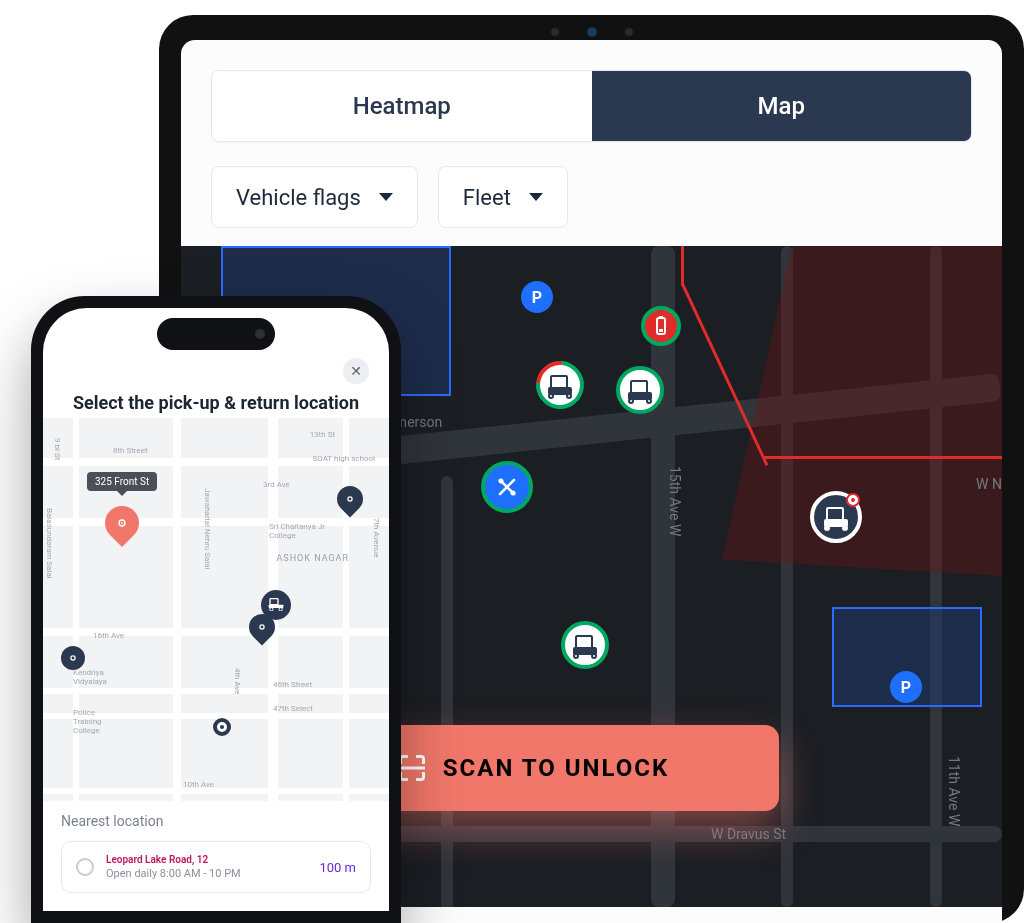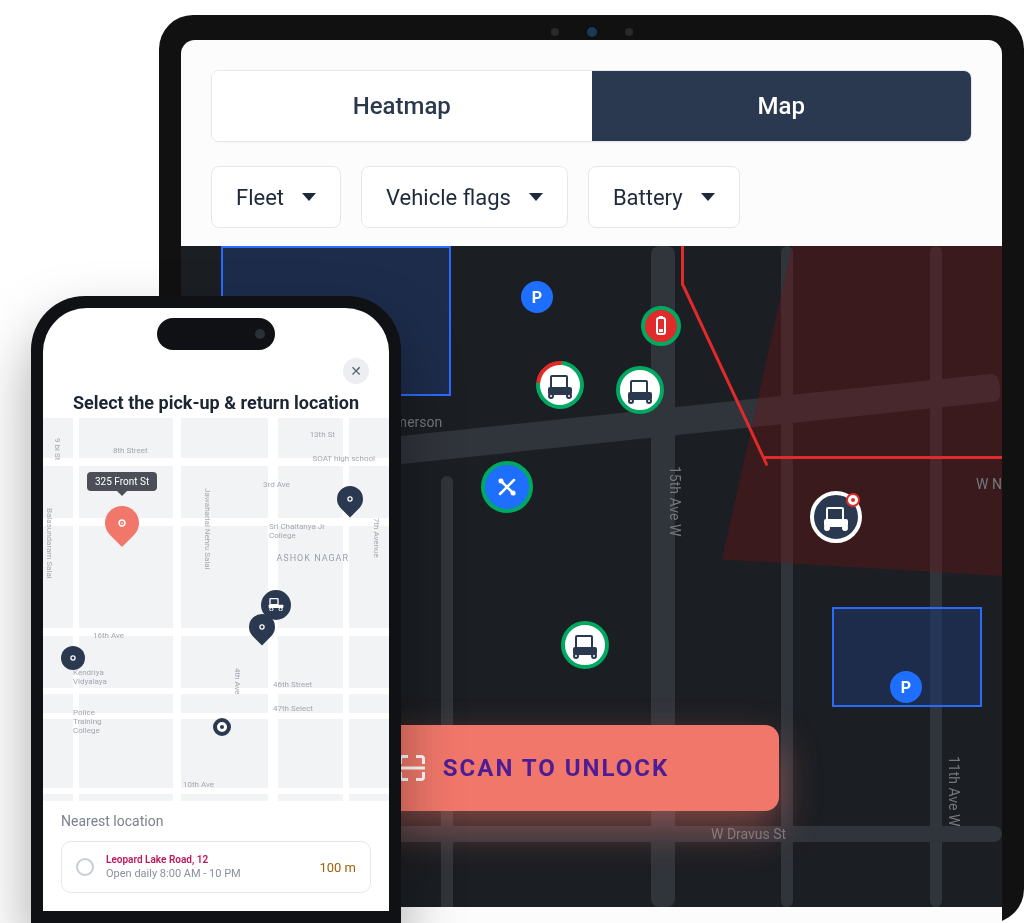--- a/index.html
+++ b/index.html
@@ -209,21 +209,21 @@
   .vehicle .cart { color:#2b3950; }
   .flagged .cart { color:#fff; }
 
   .scan-btn {
     position: absolute;
     left: 289px;
     top: 725px;
     width: 490px;
     height: 86px;
     background: #f1776a;
-    color: #4c1d95;
+    color: #000000;
     border-radius: 14px;
     display: flex;
     align-items: center;
     justify-content: center;
     gap: 18px;
     font-size: 24px;
     font-weight: 700;
     letter-spacing: 2px;
     box-shadow: 0 18px 40px rgba(241,119,106,.45);
     cursor: pointer;
@@ -314,21 +314,21 @@
   .loc-card{
     border:1px solid #e5e8ee; border-radius:10px; padding:12px 14px;
     display:flex; align-items:center; gap:12px; cursor:pointer;
   }
   .radio{
     width:18px; height:18px; border:2px solid #c6ccd6; border-radius:50%;
     flex-shrink:0;
   }
   .loc-name{ font-size:10px; font-weight:600; color:#be185d;}
   .loc-sub{ font-size:11px; color:#8a909c; margin-top:2px;}
-  .loc-dist{ margin-left:auto; font-size:13px; color:#a16207;}
+  .loc-dist{ margin-left:auto; font-size:13px; color:#6d28d9;}
 </style>
 </head>
 <body>
 
 <div class="tablet">
   <div class="tablet-camera-strip">
     <span class="dot"></span>
       <span class="lens"></span>
       <span class="dot"></span>
   </div>
@@ -336,29 +336,25 @@
 
     <div class="tablet-toggle-row">
       <div class="seg-toggle">
         <div class="seg-btn">Heatmap</div>
         <div class="seg-btn active">Map</div>
       </div>
     </div>
 
     <div class="tablet-filter-row">
       <div class="filter-chip">
-        <span>Fleet</span>
-        <span class="chevdown"></span>
-      </div>
-      <div class="filter-chip">
         <span>Vehicle flags</span>
         <span class="chevdown"></span>
       </div>
       <div class="filter-chip">
-        <span>Battery</span>
+        <span>Fleet</span>
         <span class="chevdown"></span>
       </div>
     </div>
 
     <div class="dark-map">
 
       <div class="road" style="top:170px; left:0; width:100%; height:28px; transform:rotate(-6deg);"></div>
       <div class="road" style="top:580px; left:0; width:100%; height:16px;"></div>
       <div class="road" style="top:0; left:470px; width:24px; height:100%;"></div>
       <div class="road" style="top:0; left:600px; width:12px; height:100%;"></div>

